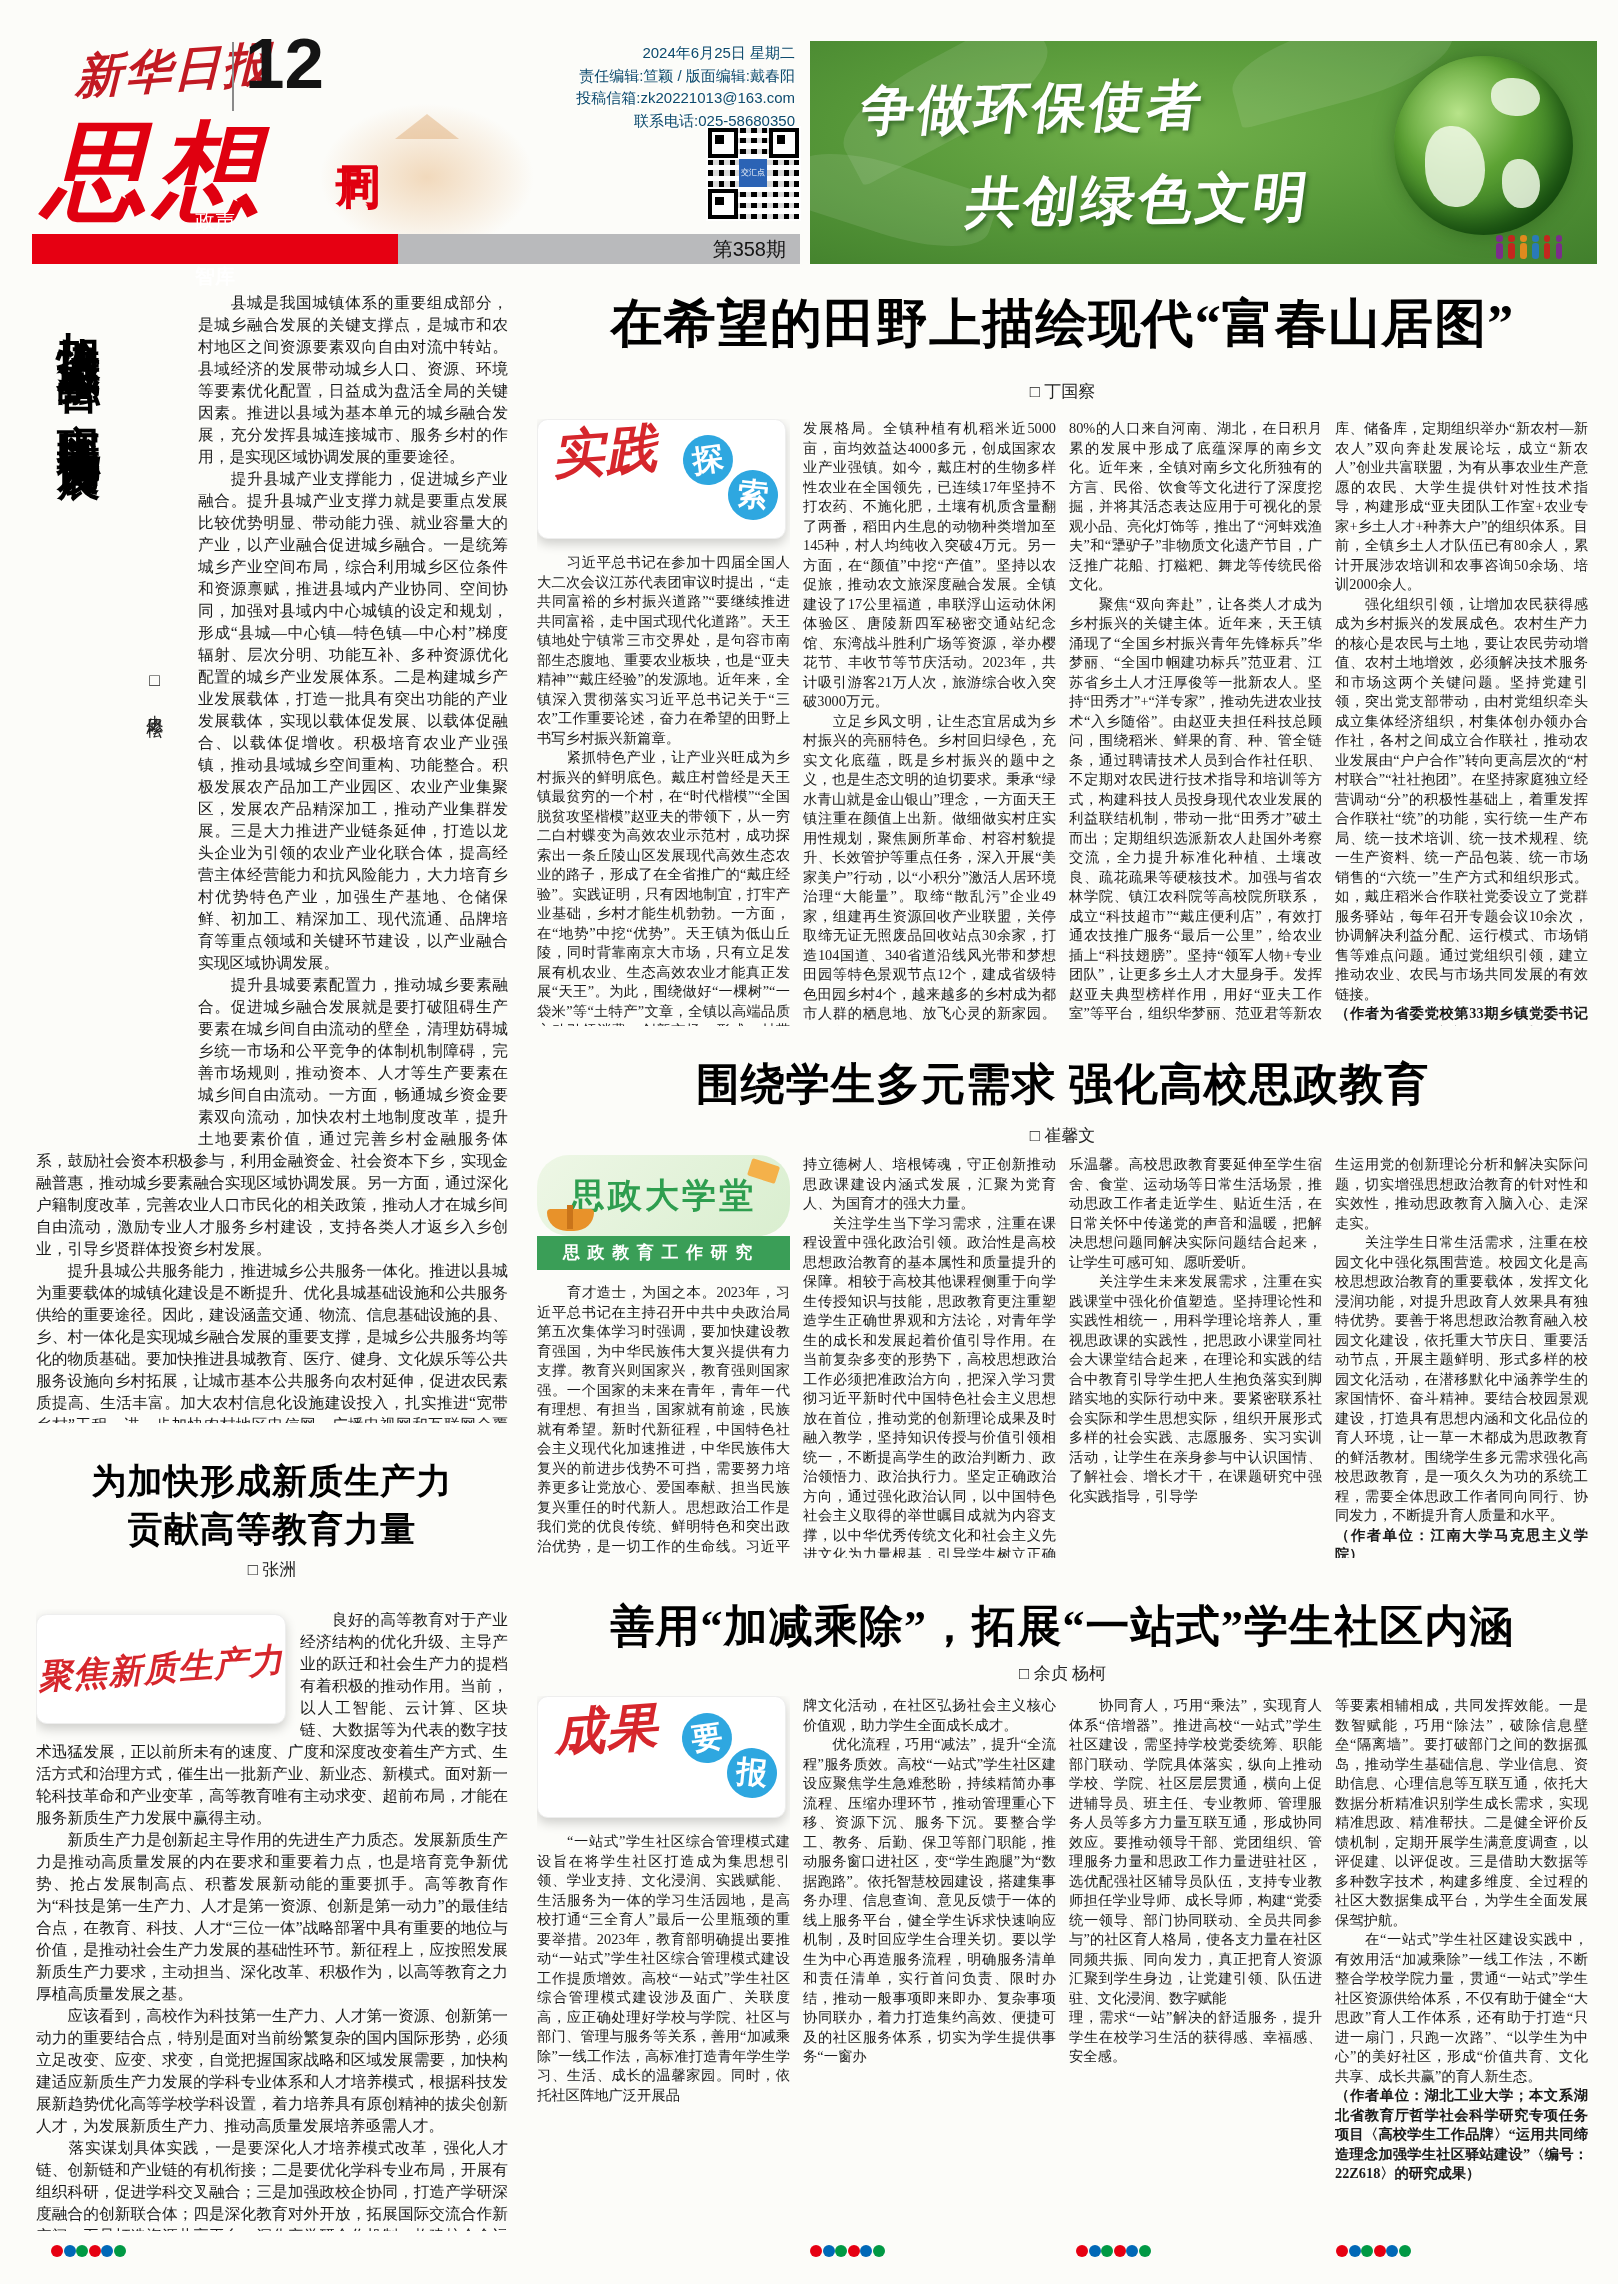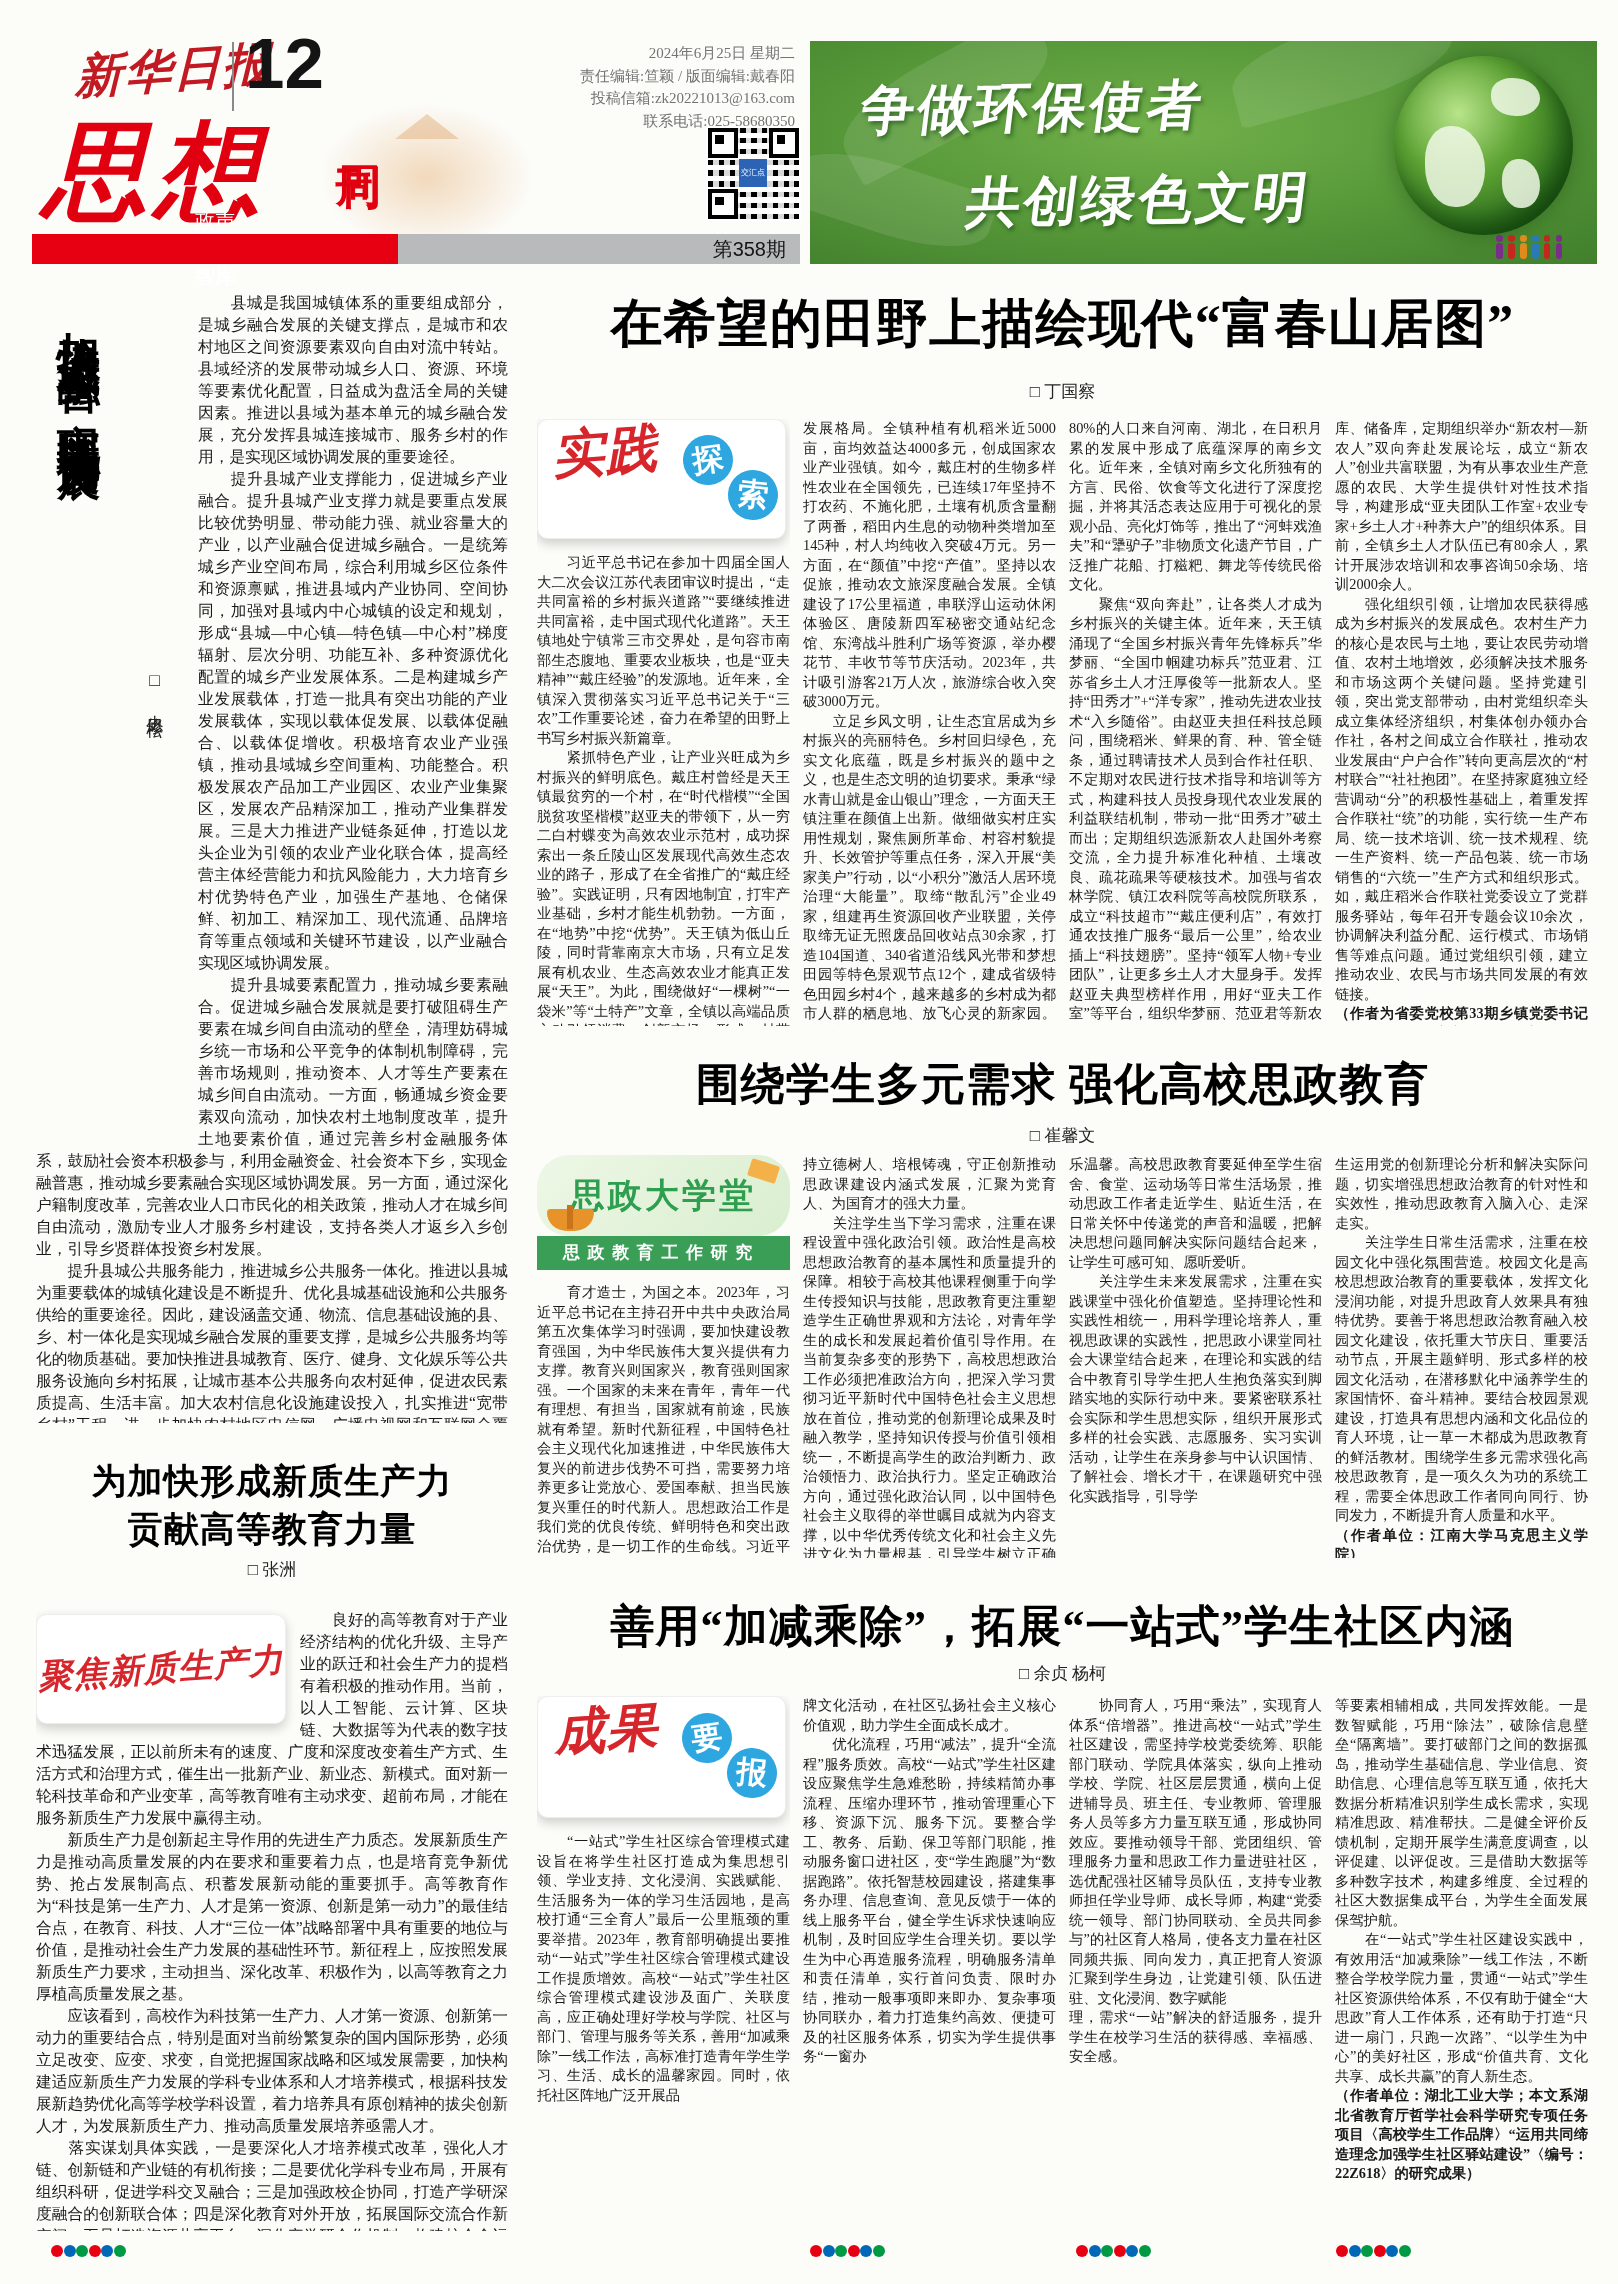--- a/index.html
+++ b/index.html
@@ -3,21 +3,21 @@
 <meta charset="utf-8">
 <style>
   html,body{margin:0;padding:0;background:#e8e8e4;}
   #page{position:relative;width:1619px;height:2284px;background:#fcfcf9;overflow:hidden;
         font-family:"Liberation Serif","DejaVu Serif",serif;color:#1a1a1a;}
   .abs{position:absolute;}
   
   .masthead{font-size:47px;font-weight:700;font-style:italic;color:#c21a23;transform:rotate(-4deg) skewX(-4deg);letter-spacing:2.2px;}
   .mast-div{width:1.6px;height:69px;background:#8a8a8a;}
   .pageno{font-size:71px;font-weight:700;color:#141414;font-family:"Liberation Sans","DejaVu Sans",sans-serif;}
-  .dateblock{width:335px;text-align:right;font-size:15px;line-height:1.5;color:#737373;font-family:Liberation Serif, serif;}
+  .dateblock{width:335px;text-align:right;font-size:15px;line-height:1.5;color:#0c4a6e;font-family:Liberation Sans, sans-serif;}
   .weekly{font-size:104px;font-weight:900;color:#e00010;letter-spacing:8.7px;line-height:1;}
   .weekly-sub{writing-mode:vertical-rl;font-size:45px;font-weight:700;color:#e00010;line-height:1.05;}
   .pavilion{background:radial-gradient(ellipse at 50% 55%,rgba(224,160,88,.38),rgba(224,160,88,0) 70%);}
   .pav-roof{width:0;height:0;border-left:32px solid transparent;border-right:32px solid transparent;border-bottom:25px solid rgba(215,150,80,.35);}
   
   .qr{width:91px;height:91px;background:
       repeating-linear-gradient(0deg,#000 0 5.4px,#fff 5.4px 10.8px),
       repeating-linear-gradient(90deg,#000 0 5.4px,rgba(255,255,255,.85) 5.4px 10.8px);
       background-blend-mode:screen;outline:2.2px solid #fff;}
   .qr .eye{position:absolute;width:21.6px;height:21.6px;border:4.9px solid #000;background:#fff;}

